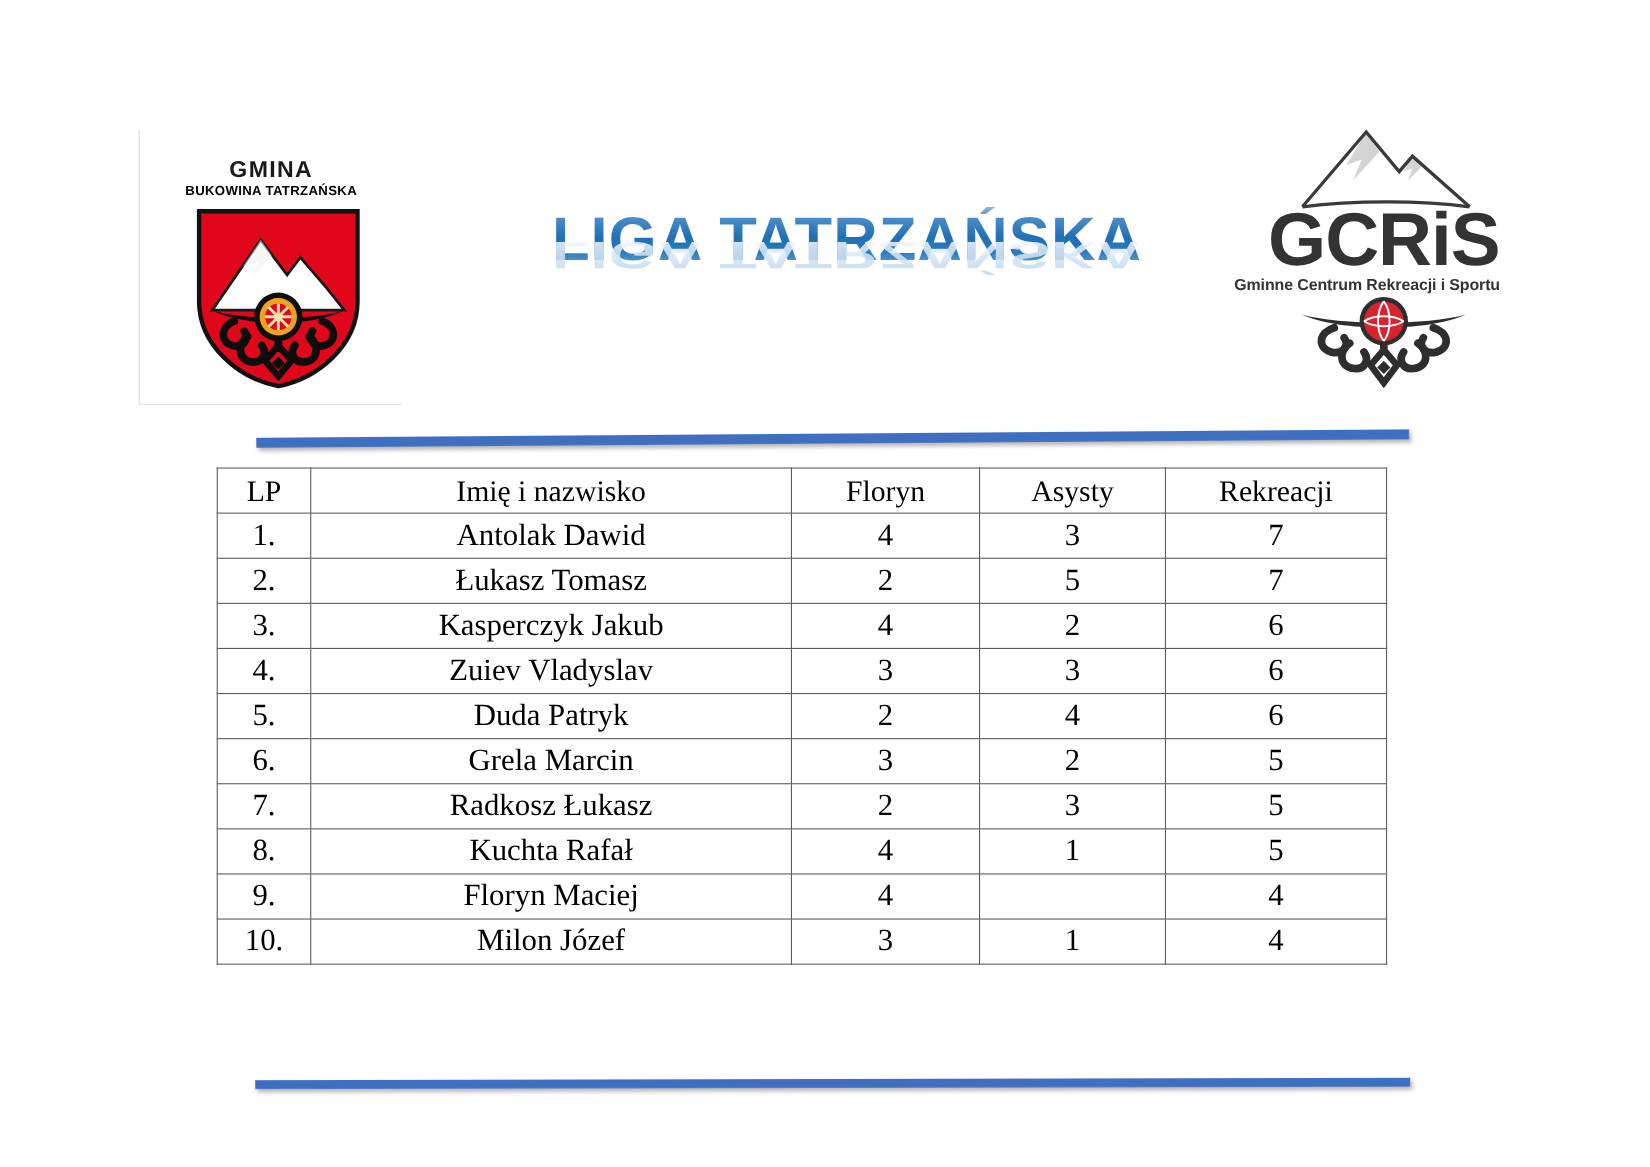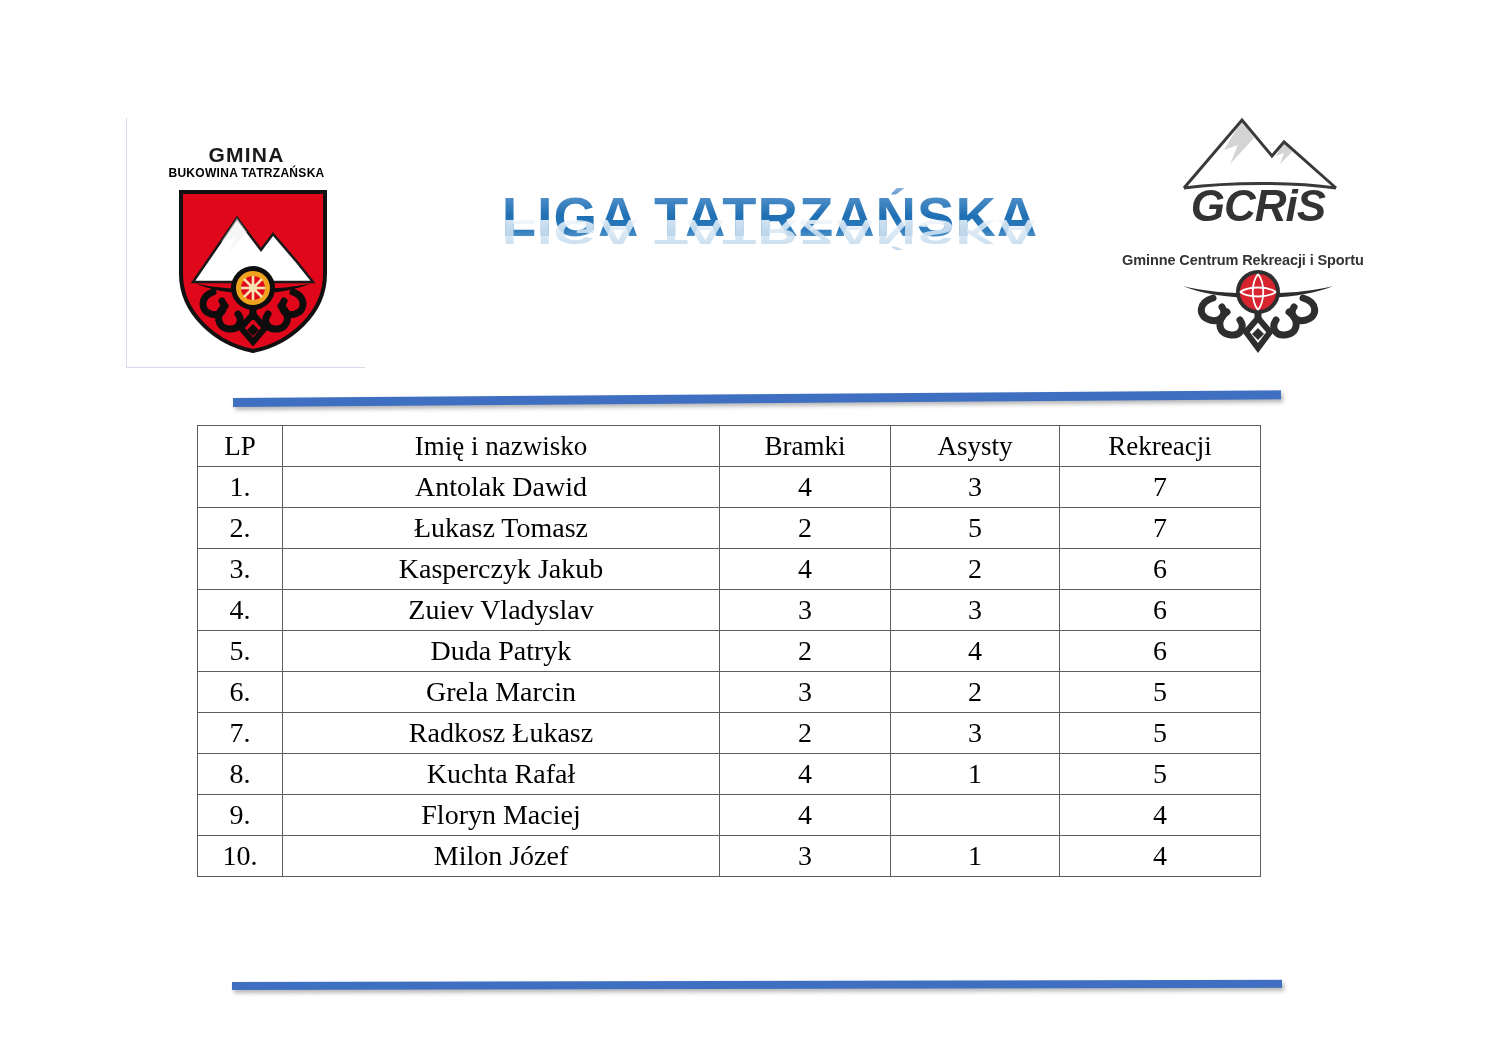--- a/index.html
+++ b/index.html
@@ -121,26 +121,25 @@
     width: 160px;
     height: 82px;
   }
   #gcris-word {
     position: absolute;
     left: 0;
     top: 72px;
     width: 272px;
     text-align: center;
     font-family: "Liberation Sans", sans-serif;
-    font-size: 44px;
+    font-size: 68px;
     font-weight: bold;
     letter-spacing: -1px;
     color: #333333;
     line-height: 1;
-    font-style: italic;
   }
   #gcris-sub {
     position: absolute;
     left: 0;
     top: 140px;
     width: 272px;
     text-align: left;
     font-family: "Liberation Sans", sans-serif;
     font-size: 14.5px;
     font-weight: bold;
@@ -292,21 +291,21 @@
   </div>
 
   <div class="blue-rule" id="rule-top"></div>
   <div class="blue-rule" id="rule-bottom"></div>
 
   <table id="standings-table">
     <thead>
       <tr>
         <th class="col-lp">LP</th>
         <th class="col-name">Imię i nazwisko</th>
-        <th class="col-goals">Bramki</th>
+        <th class="col-goals">Floryn</th>
         <th class="col-assist">Asysty</th>
         <th class="col-canada">Rekreacji</th>
       </tr>
     </thead>
     <tbody id="standings-body">
         <tr>
           <td class="col-lp">1.</td>
           <td class="col-name">Antolak Dawid</td>
           <td class="col-goals">4</td>
           <td class="col-assist">3</td>

